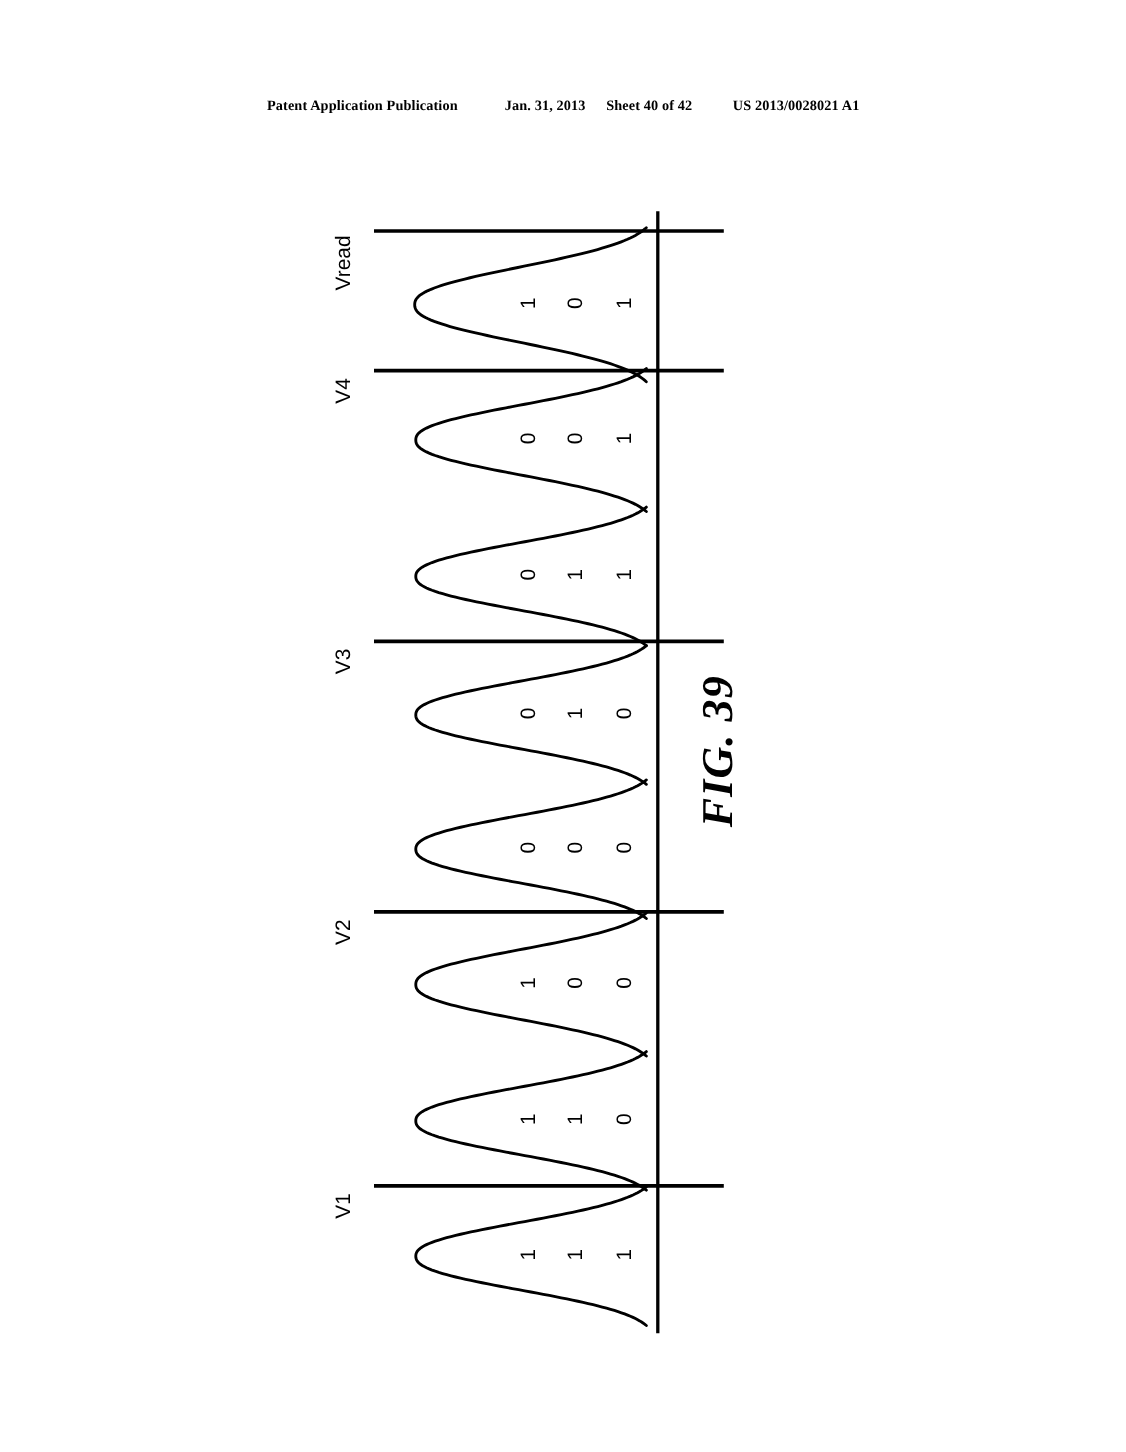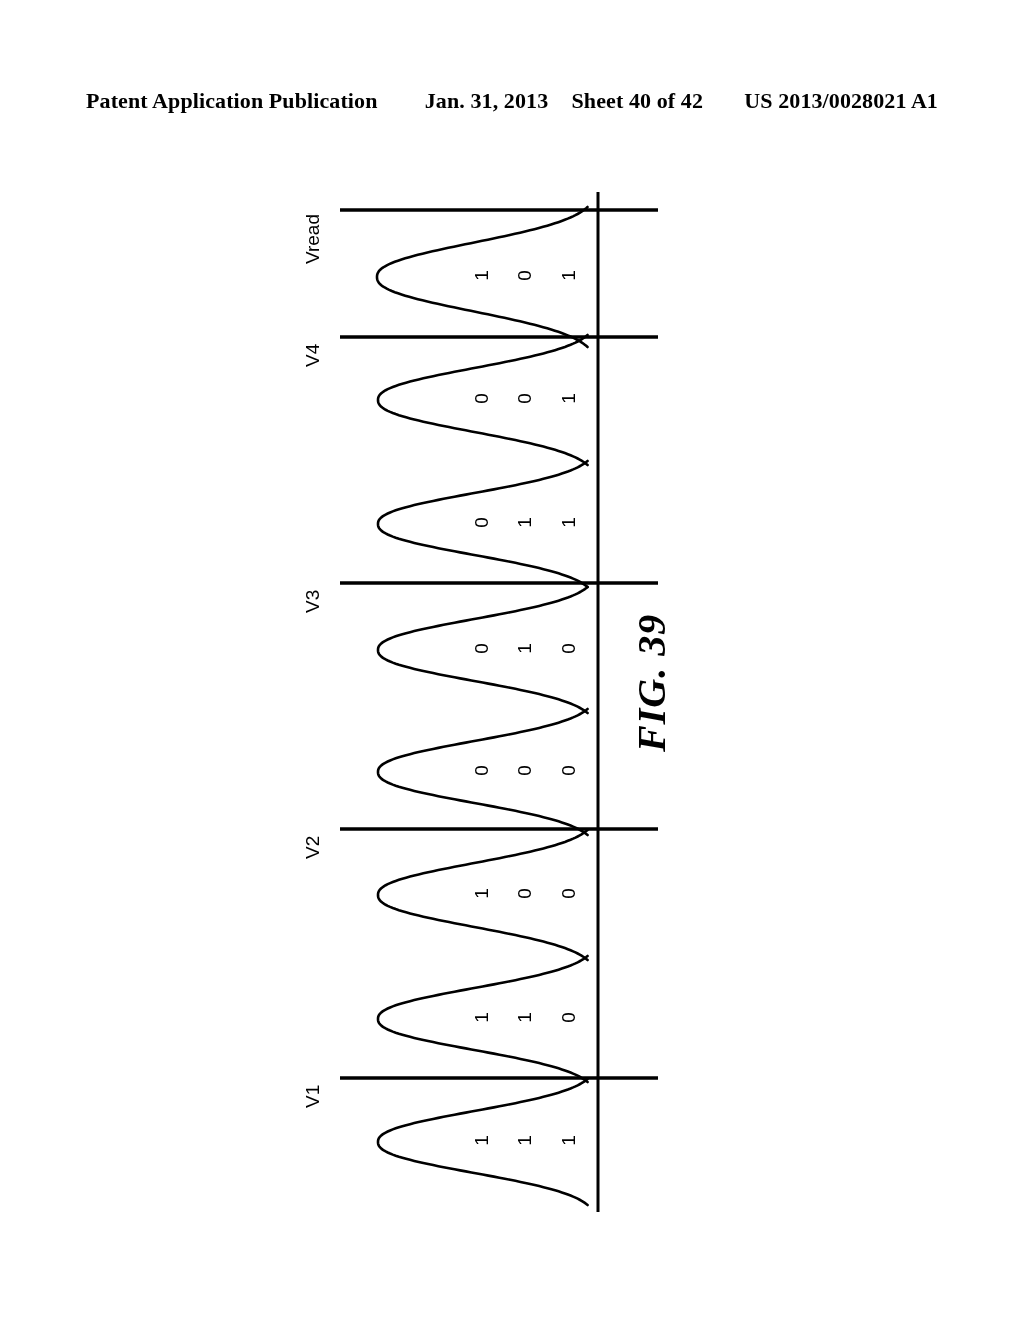--- a/index.html
+++ b/index.html
@@ -14,21 +14,21 @@
     position:absolute;left:0;top:0;width:1024px;height:1320px;
     background:#fff;
   }
   
   #pub-header{
     position:absolute;
     left:0;top:88px;width:1024px;
     text-align:center;
     font-family:"Liberation Serif", serif;
     font-weight:bold;
-    font-size:22px;
+    font-size:13px;
     letter-spacing:0.1px;
     color:#000;
     white-space:nowrap;
   }
   #pub-header span{display:inline-block;vertical-align:baseline;}
   .hdr-gap-1{width:36px;}
   .hdr-gap-2{width:12px;}
   .hdr-gap-3{width:30px;}
 
   

